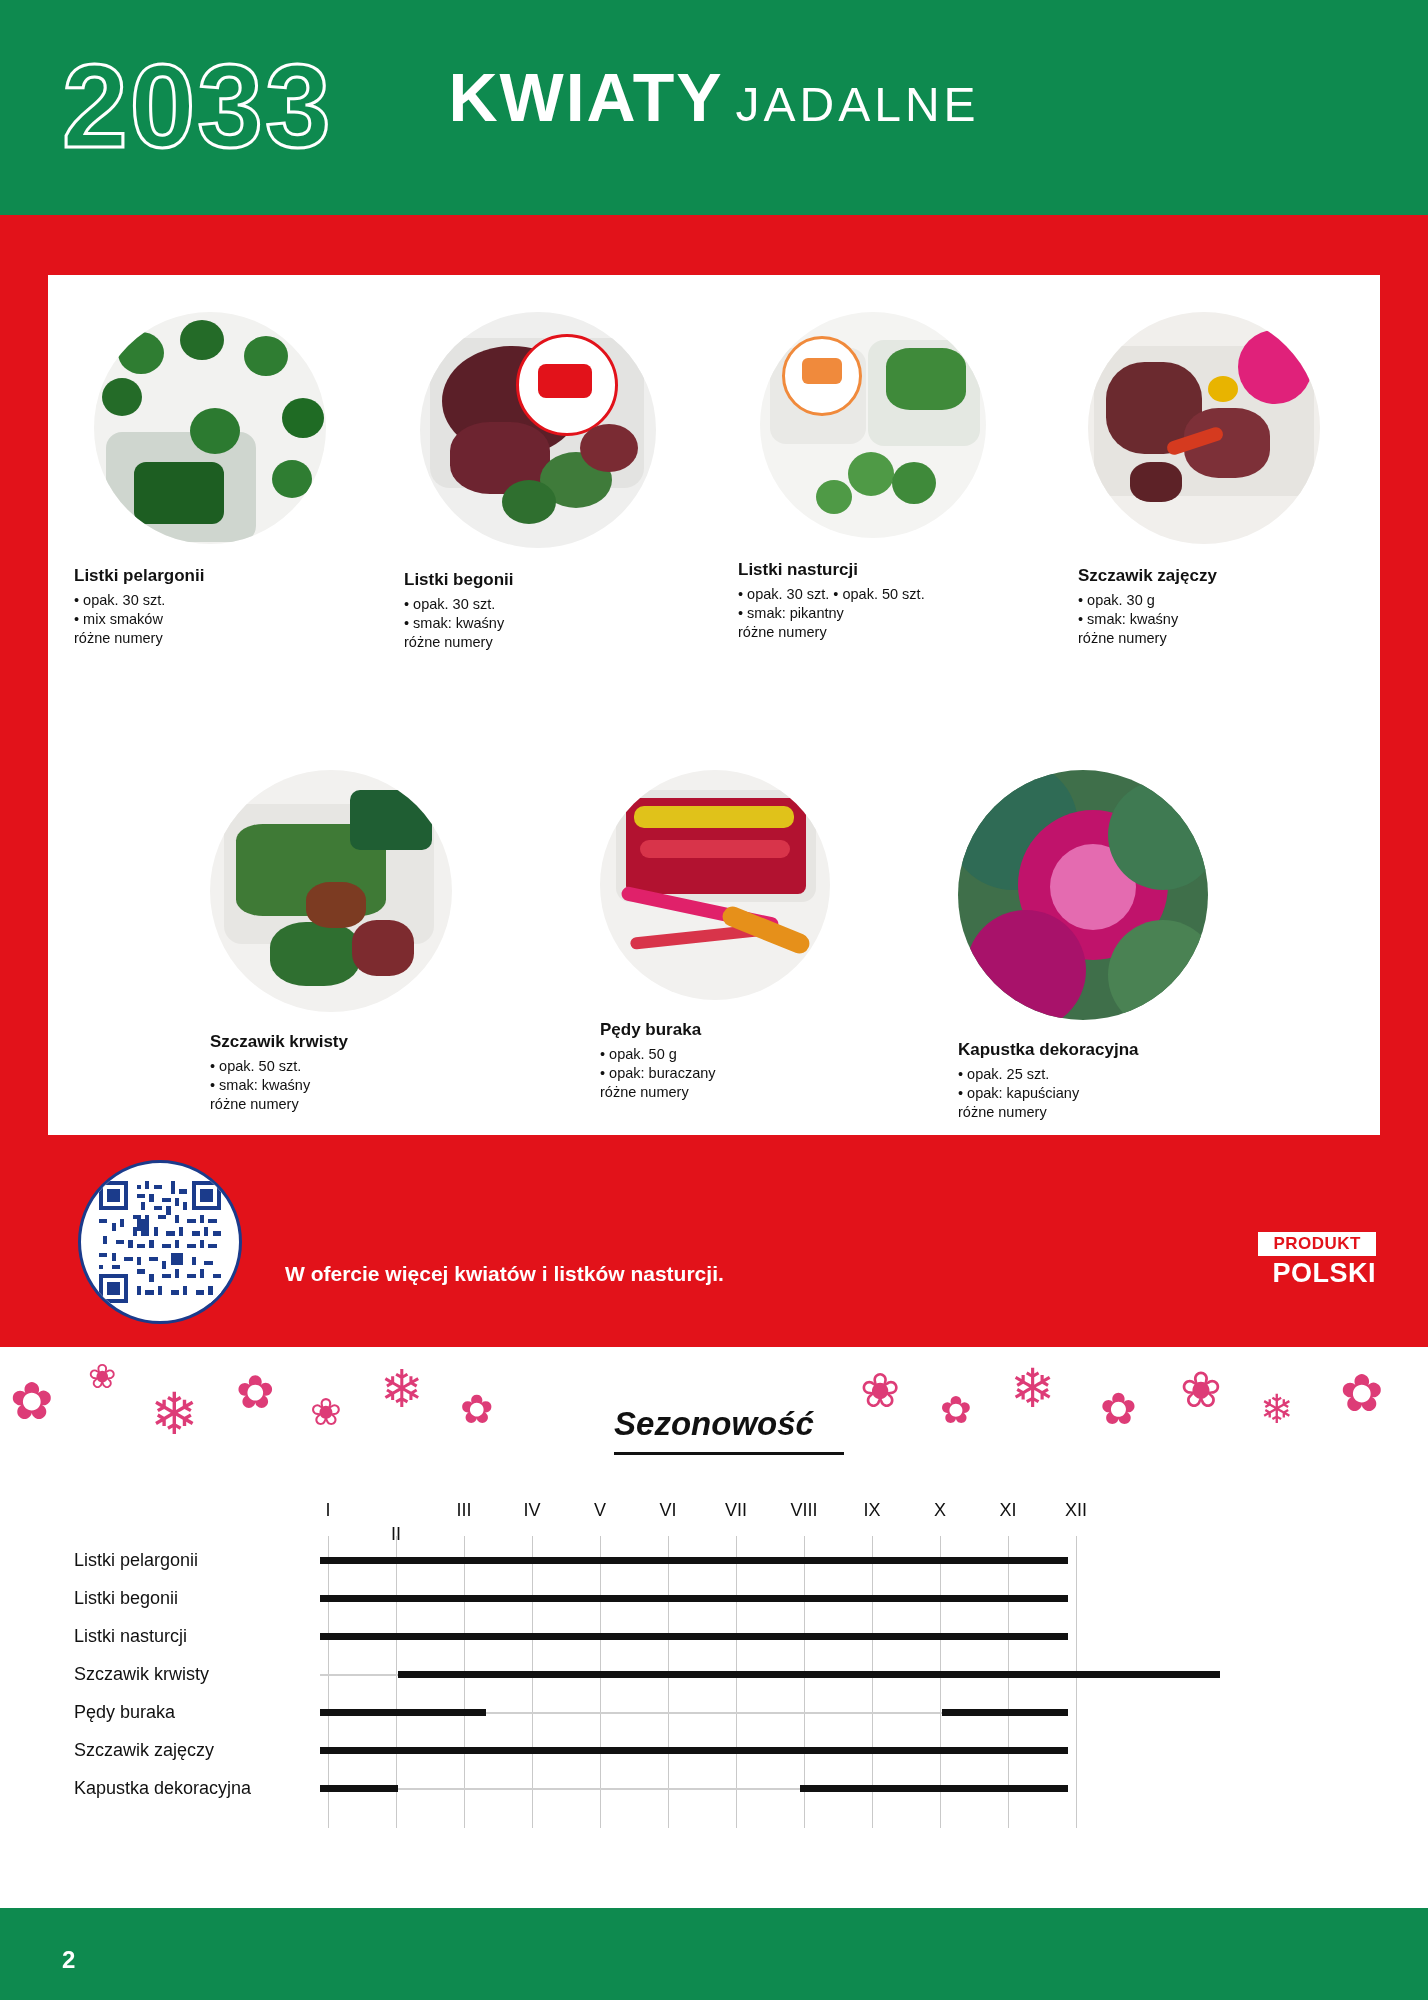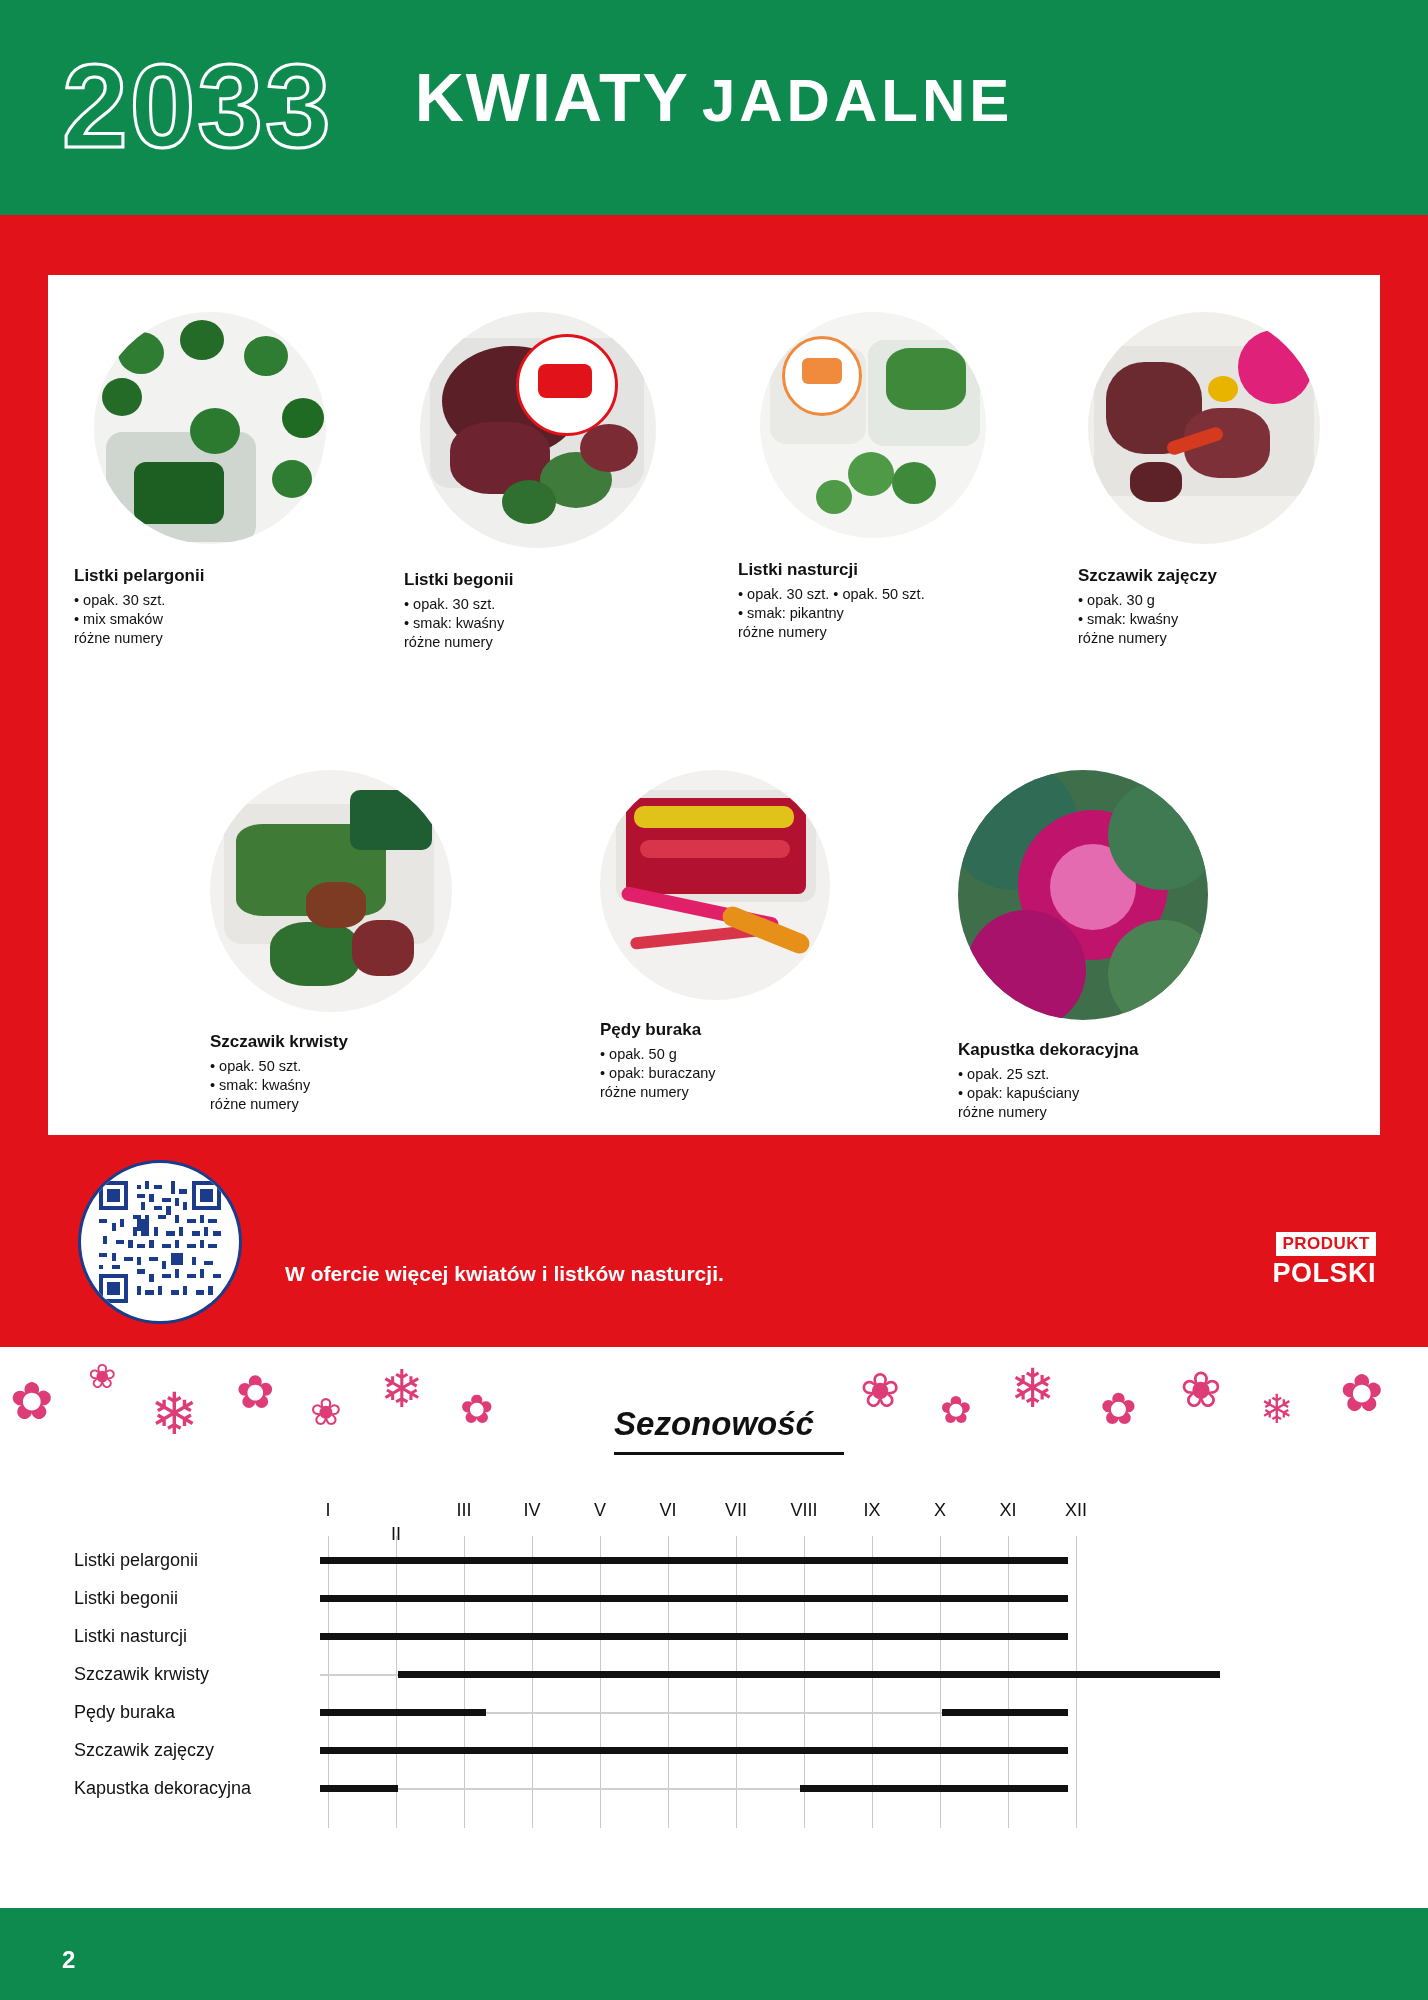--- a/index.html
+++ b/index.html
@@ -40,22 +40,22 @@
     width: 1428px;
     text-align: center;
     color: #ffffff;
   }
   .header-title .t1 {
     font-size: 68px;
     font-weight: bold;
     letter-spacing: 2px;
   }
   .header-title .t2 {
-    font-size: 60px;
-    font-weight: bold;
+    font-size: 48px;
+    font-weight: normal;
     letter-spacing: 4px;
     margin-left: 12px;
   }
 
   
   .red-panel {
     position: absolute;
     left: 0;
     top: 215px;
     width: 1428px;
@@ -130,21 +130,21 @@
     top: 1232px;
     width: 130px;
     text-align: right;
   }
   .pp-top {
     background: #ffffff;
     color: #e2121a;
     font-size: 17px;
     font-weight: bold;
     letter-spacing: .5px;
-    padding: 2px 6px;
+    padding: 2px 15px;
     display: inline-block;
   }
   .pp-bottom {
     color: #ffffff;
     font-size: 27px;
     font-weight: bold;
     letter-spacing: .5px;
     margin-top: 2px;
   }
 

